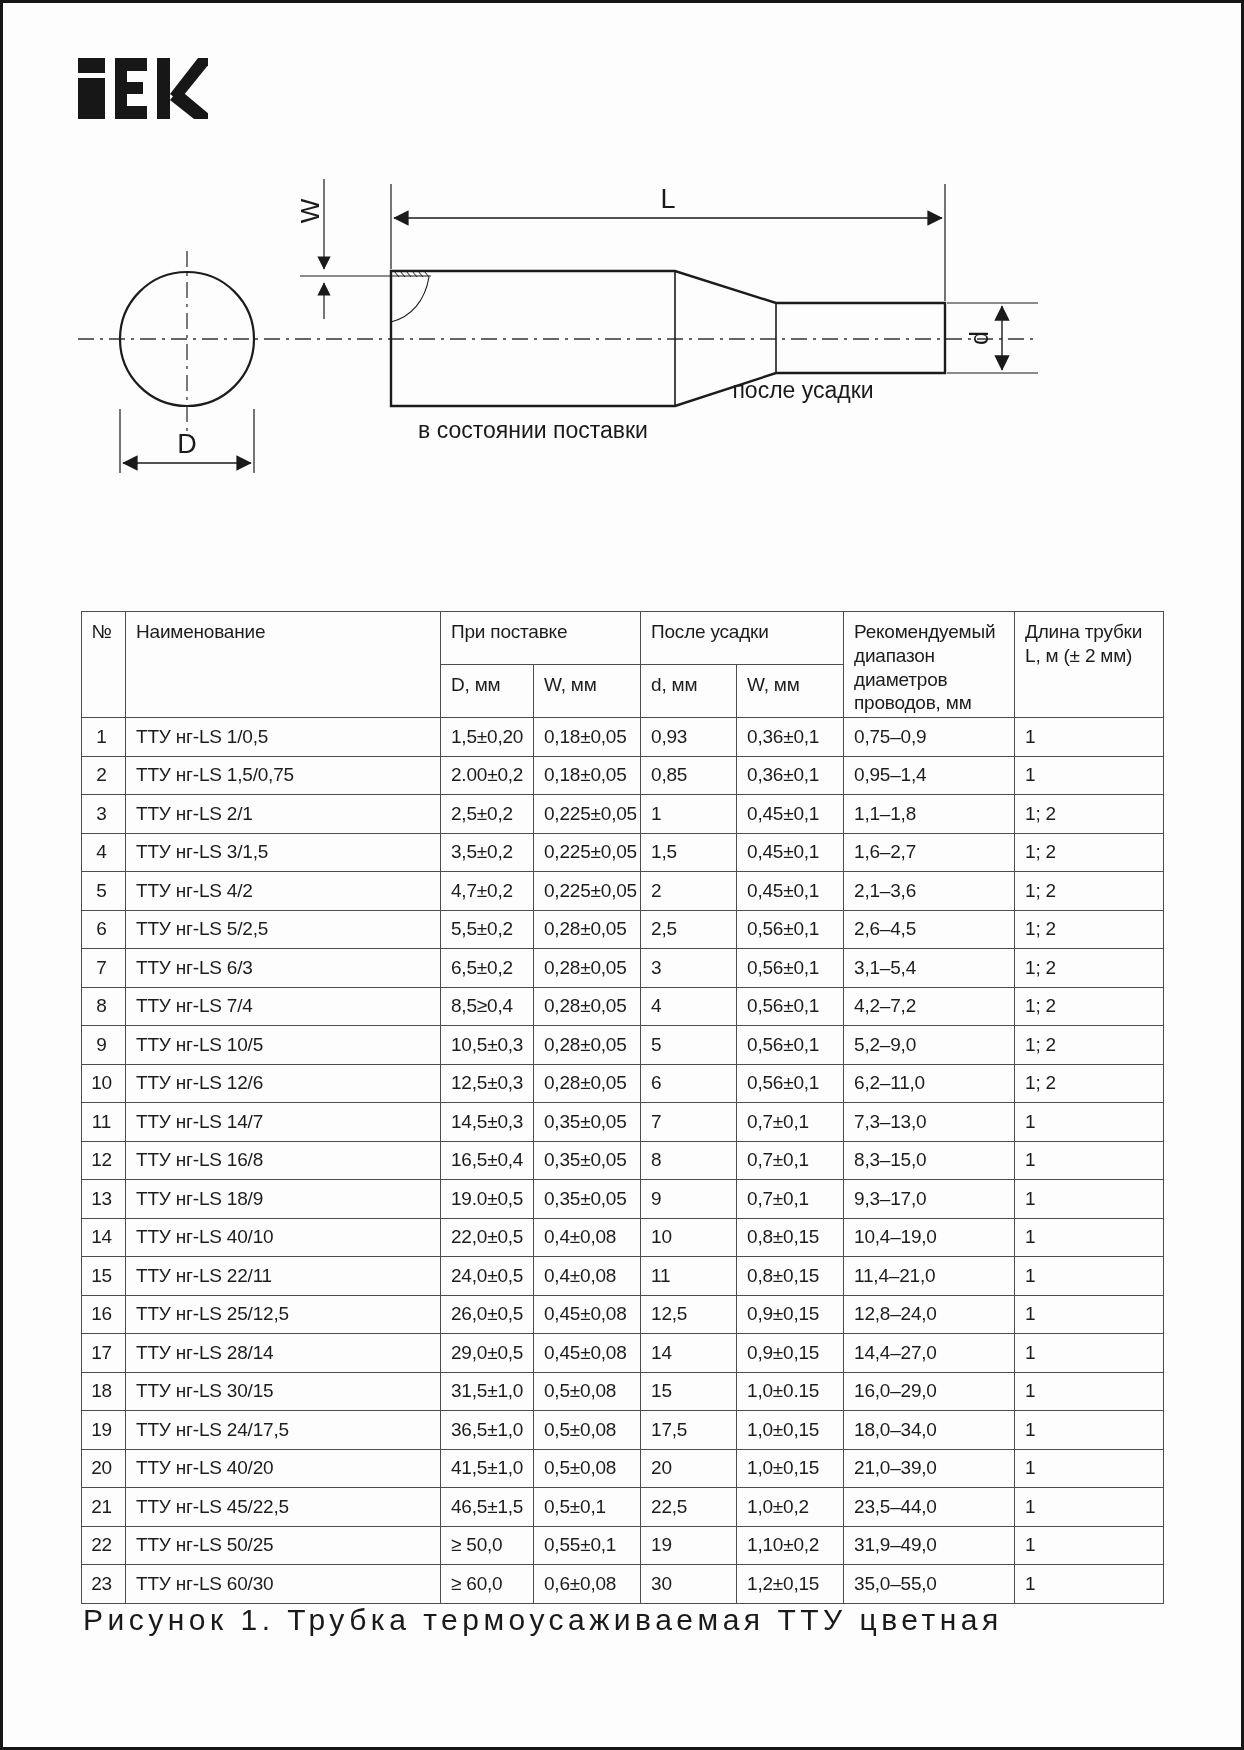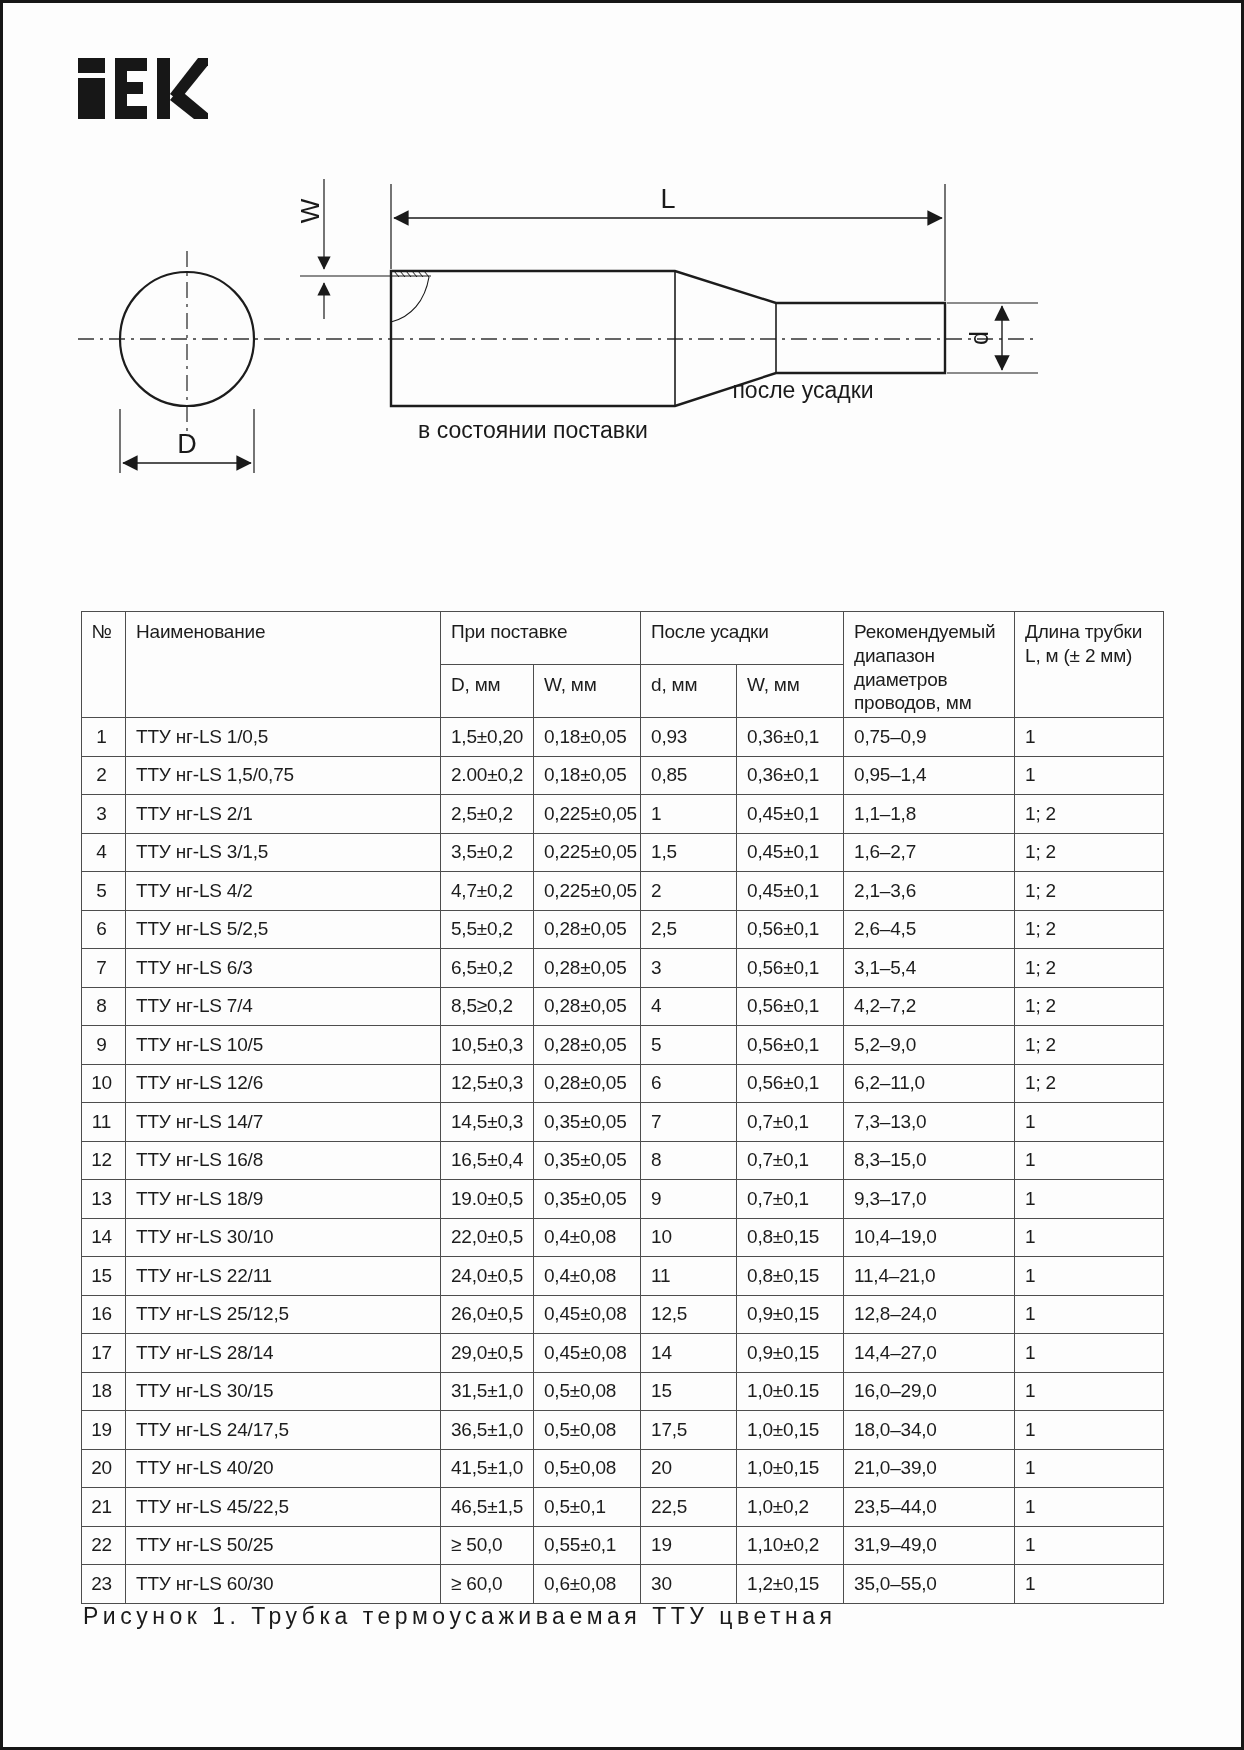--- a/index.html
+++ b/index.html
@@ -28,21 +28,21 @@
     font-weight:normal;
     text-align:left;
     overflow:hidden;
   }
   .spec-table thead th{vertical-align:top;padding-top:8px;height:42px;line-height:1.25;}
   .spec-table thead tr.sub th{height:42px;border-radius:22px;}
   .spec-table td{height:33.5px;vertical-align:middle;}
   .spec-table .c-num,.spec-table td.c-num{text-align:center;padding-left:2px;}
   .caption{
     position:absolute;left:80px;top:1600px;
-    font-size:23px;letter-spacing:4.5px;color:#1a1a1a;
+    font-size:30px;letter-spacing:4.5px;color:#1a1a1a;
   }
 </style>
 </head>
 <body>
 
 <div class="page">
 
   <svg class="logo" width="130" height="66" viewBox="0 0 130 66">
     <title>IEK</title>
     <g fill="#171717">
@@ -202,21 +202,21 @@
           <td>6,5±0,2</td>
           <td>0,28±0,05</td>
           <td>3</td>
           <td>0,56±0,1</td>
           <td>3,1–5,4</td>
           <td>1; 2</td>
         </tr>
         <tr>
           <td class="c-num">8</td>
           <td>ТТУ нг-LS 7/4</td>
-          <td>8,5≥0,2</td>
+          <td>8,5≥0,4</td>
           <td>0,28±0,05</td>
           <td>4</td>
           <td>0,56±0,1</td>
           <td>4,2–7,2</td>
           <td>1; 2</td>
         </tr>
         <tr>
           <td class="c-num">9</td>
           <td>ТТУ нг-LS 10/5</td>
           <td>10,5±0,3</td>
@@ -261,21 +261,21 @@
           <td>ТТУ нг-LS 18/9</td>
           <td>19.0±0,5</td>
           <td>0,35±0,05</td>
           <td>9</td>
           <td>0,7±0,1</td>
           <td>9,3–17,0</td>
           <td>1</td>
         </tr>
         <tr>
           <td class="c-num">14</td>
-          <td>ТТУ нг-LS 30/10</td>
+          <td>ТТУ нг-LS 40/10</td>
           <td>22,0±0,5</td>
           <td>0,4±0,08</td>
           <td>10</td>
           <td>0,8±0,15</td>
           <td>10,4–19,0</td>
           <td>1</td>
         </tr>
         <tr>
           <td class="c-num">15</td>
           <td>ТТУ нг-LS 22/11</td>

